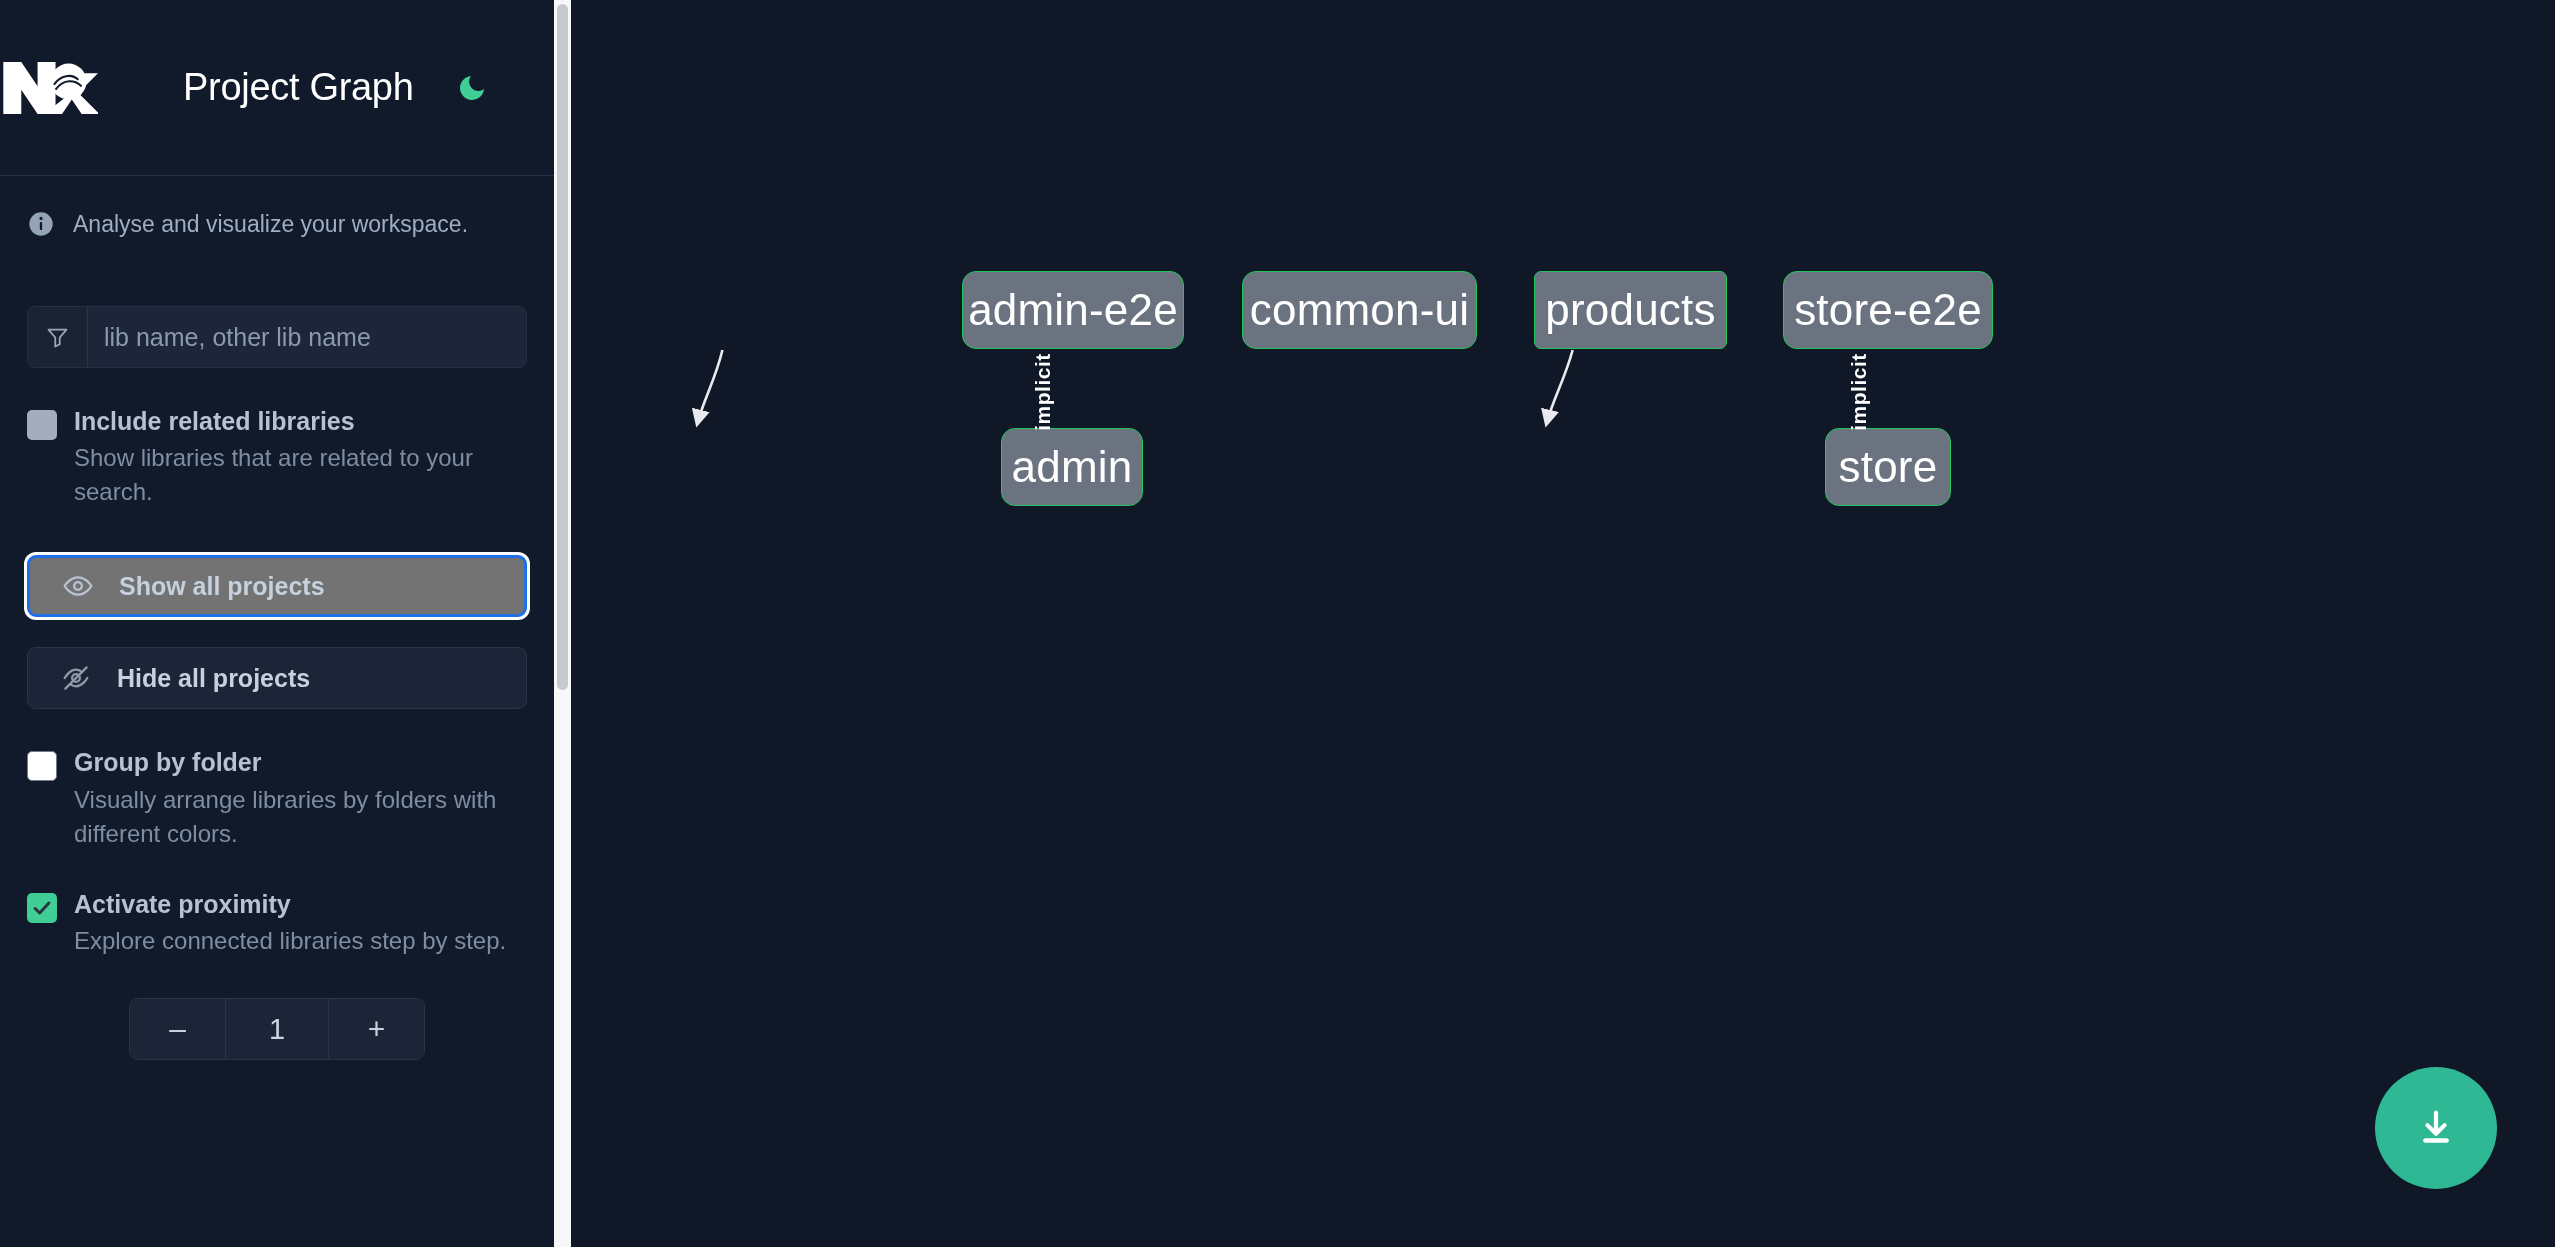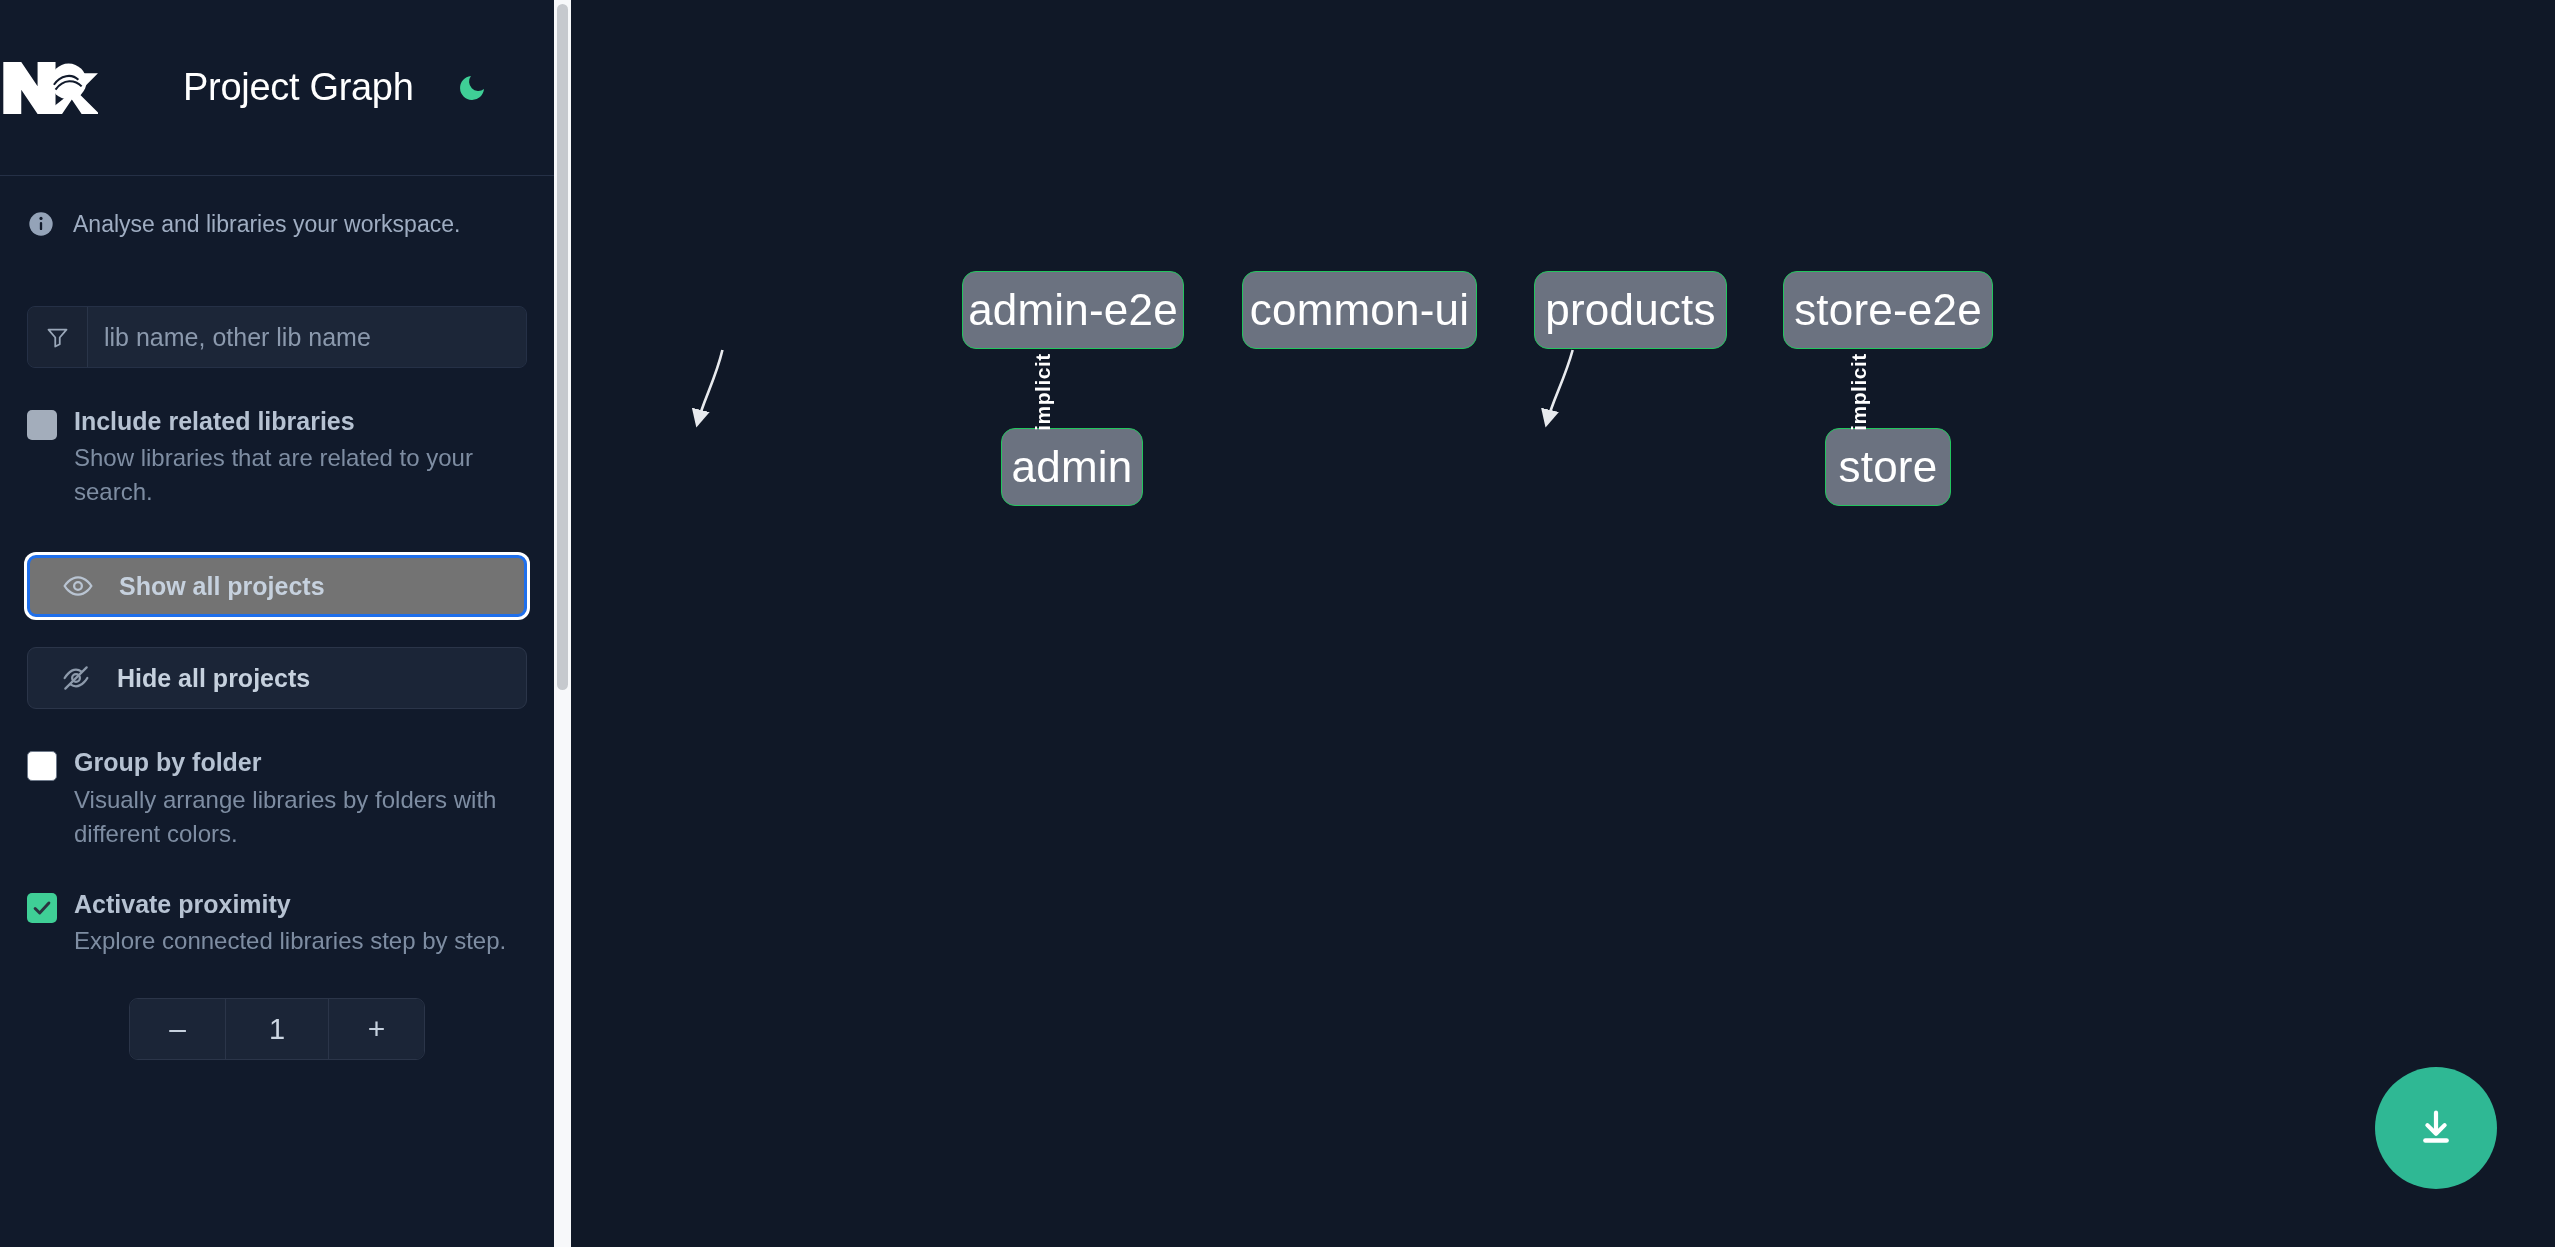--- a/index.html
+++ b/index.html
@@ -295,21 +295,21 @@
       </div>
 
       <div class="sb-info">
         <span class="info-icon">
           <svg viewBox="0 0 24 24" width="28" height="28" xmlns="http://www.w3.org/2000/svg">
             <circle cx="12" cy="12" r="10" fill="#94a3b8"></circle>
             <rect x="11" y="10.2" width="2" height="7" rx="1" fill="#111a2b"></rect>
             <circle cx="12" cy="7.2" r="1.35" fill="#111a2b"></circle>
           </svg>
         </span>
-        <span class="sb-info-text">Analyse and libraries your workspace.</span>
+        <span class="sb-info-text">Analyse and visualize your workspace.</span>
       </div>
 
       <div class="sb-body">
 
         <div class="search-row">
           <span class="search-iconbox">
             <svg viewBox="0 0 24 24" width="27" height="27" xmlns="http://www.w3.org/2000/svg">
               <path d="M4 5h16l-6 7v6l-4 2v-8z" fill="none" stroke="#9aa7b9" stroke-width="1.6" stroke-linejoin="round"></path>
             </svg>
           </span>
@@ -391,21 +391,21 @@
         </marker>
       </defs>
 
       <path d="M 167 350 C 160 380 148 400 142 424" fill="none" stroke="#e8eaee" stroke-width="2.6" marker-end="url(#arrow)"></path>
 
       <path d="M 1010 350 C 1002 380 990 400 984 424" fill="none" stroke="#e8eaee" stroke-width="2.6" marker-end="url(#arrow)"></path>
     </svg>
 
     <div class="node" style="left:408px;  top:271px; width:222px; height:78px;">admin-e2e</div>
     <div class="node" style="left:688px;  top:271px; width:235px; height:78px;">common-ui</div>
-    <div class="node" style="left:980px;  top:271px; width:193px; height:78px;">products</div>
+    <div class="node" style="left:980px;  top:271px; width:193px; height:78px;border-radius:7px;">products</div>
     <div class="node" style="left:1229px; top:271px; width:210px; height:78px;">store-e2e</div>
     <div class="node" style="left:447px;  top:428px; width:142px; height:78px;">admin</div>
     <div class="node" style="left:1271px; top:428px; width:126px; height:78px;">store</div>
 
     <div class="edge-label" style="left:449px; top:380px; width:80px; text-align:center;">implicit</div>
     <div class="edge-label" style="left:1265px; top:380px; width:80px; text-align:center;">implicit</div>
 
     <button class="fab">
       <svg viewBox="0 0 24 24" width="46" height="46" xmlns="http://www.w3.org/2000/svg">
         <path d="M12 4v10" stroke="#ffffff" stroke-width="2.2" stroke-linecap="round" fill="none"></path>

